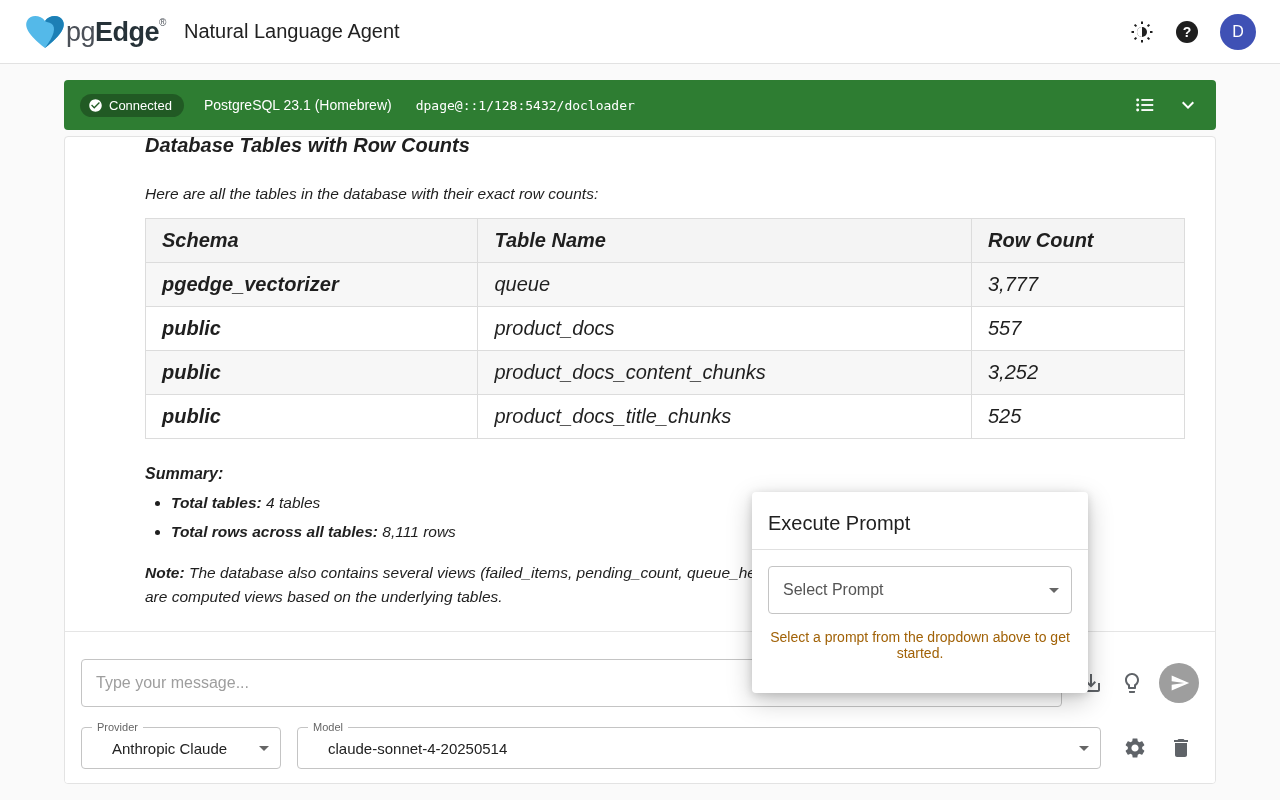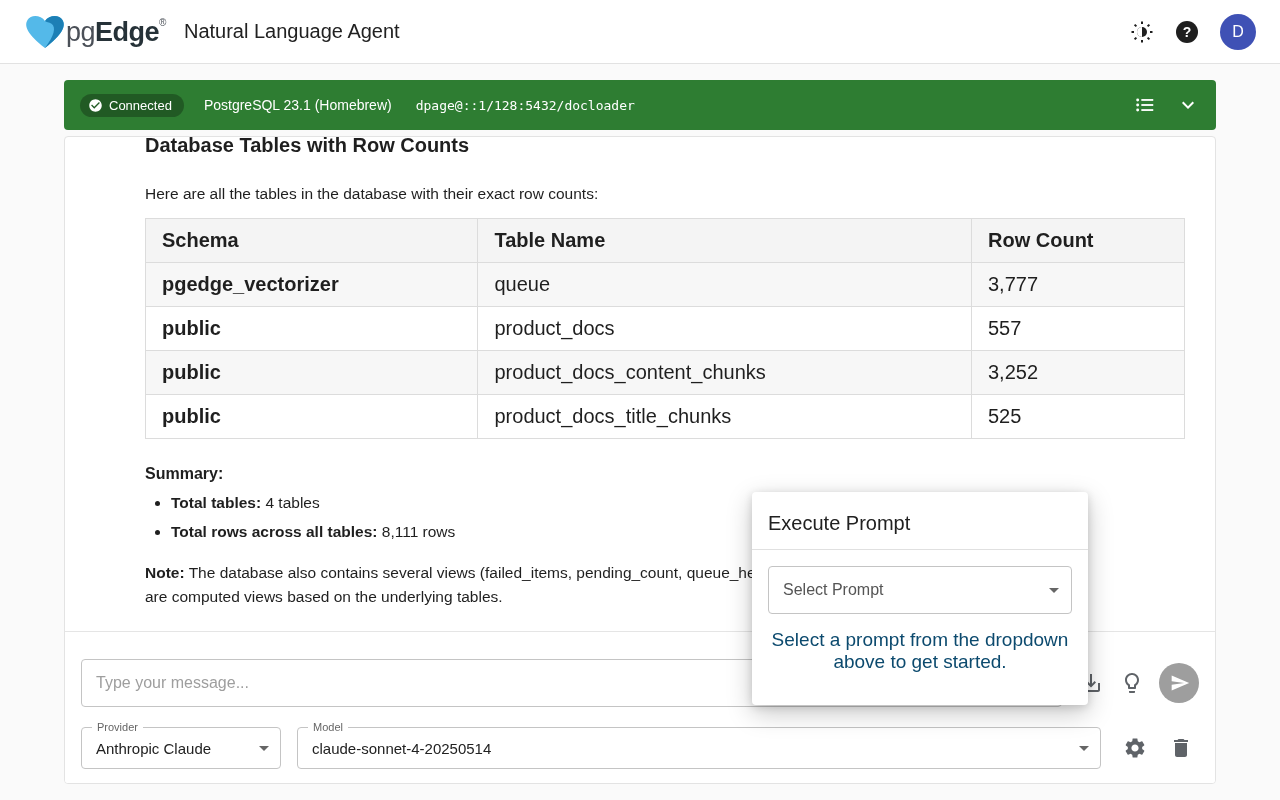--- a/index.html
+++ b/index.html
@@ -50,21 +50,21 @@
   .conn-string { margin-left:24px; font-size:13px; font-family:"DejaVu Sans Mono","Liberation Mono",monospace;text-align:center; }
   .conn-right { margin-left:auto; display:flex; align-items:center; gap:20px; }
 
   
   .chat-card {
     position:absolute; top:136px; left:64px; right:64px; bottom:16px;
     background:#fff; border:1px solid #e3e3e3; border-radius:4px; overflow:hidden; z-index:4;
   }
   .messages {
     position:absolute; top:0; left:0; right:0; bottom:152px;
-    overflow:hidden; padding:0 30px 0 80px;
+    overflow:hidden; padding:0 30px 0 80px;font-style:italic;
   }
   .msg-heading { font-size:20px; font-weight:700; margin:-6px 0 0; line-height:28px; }
   .msg-intro { font-size:15.5px; margin:26px 0 15px; }
 
   table.rowcounts { border-collapse:collapse; width:100%; font-size:20px; }
   table.rowcounts th, table.rowcounts td {
     border:1px solid #dcdcdc; text-align:left; padding:10px 16px;
   }
   table.rowcounts th { background:#f4f4f4; font-weight:700; }
   table.rowcounts tbody tr:nth-child(odd) { background:#f7f7f7; }
@@ -81,21 +81,21 @@
     background:#fff; border-radius:4px; padding-bottom:32px;
     box-shadow:0 8px 26px rgba(0,0,0,0.22), 0 2px 8px rgba(0,0,0,0.14);
   }
   .dialog-title { font-size:20px; font-weight:500; color:#212121; padding:20px 16px 14px; }
   .dialog-divider { height:1px; background:#e0e0e0; }
   .dialog-select {
     margin:16px 16px 0; height:48px; border:1px solid #c4c4c4; border-radius:4px;
     display:flex; align-items:center; justify-content:space-between;
     padding:0 12px 0 14px; font-size:16px; color:#555; cursor:pointer; background:#fff;
   }
-  .dialog-helper { margin:15px 16px 0; text-align:center; font-size:19px; color:#0c4a6e; }
+  .dialog-helper { margin:15px 16px 0; text-align:center; font-size:14px; color:#a16207; }
 
   
   .composer {
     position:absolute; left:0; right:0; bottom:0; height:152px;
     background:#fff; border-top:1px solid #e5e5e5; padding:27px 16px 0;
   }
   .composer-row1 { display:flex; align-items:center; }
   .msg-input {
     flex:1; height:48px; border:1px solid #c4c4c4; border-radius:4px;
     padding:0 14px; font-size:16px; color:#333; outline:none; background:#fff;
@@ -104,21 +104,21 @@
   .msg-input::placeholder { color:#9e9e9e; }
   .composer-row1 .icon-btn { margin-left:17px; }
   .send-btn {
     margin-left:15px; width:40px; height:40px; border-radius:50%; border:none;
     background:#9e9e9e; display:flex; align-items:center; justify-content:center; cursor:pointer;
   }
   .composer-row2 { display:flex; align-items:center; margin-top:20px; }
   .labeled-select {
     position:relative; height:42px; border:1px solid #c4c4c4; border-radius:4px;
     display:flex; align-items:center; justify-content:space-between;
-    padding:0 11px 0 14px; background:#fff; cursor:pointer;
+    padding:0 11px 0 30px; background:#fff; cursor:pointer;
   }
   .labeled-select .value { font-size:15px; color:#222; }
   .float-label {
     position:absolute; top:-7px; left:10px; background:#fff; padding:0 5px;
     font-size:11px; color:#666; line-height:12px;
   }
   .provider-select { width:200px; }
   .model-select { width:804px; margin-left:16px; }
   .composer-row2 .icon-btn { margin-left:22px; }
   .caret {

